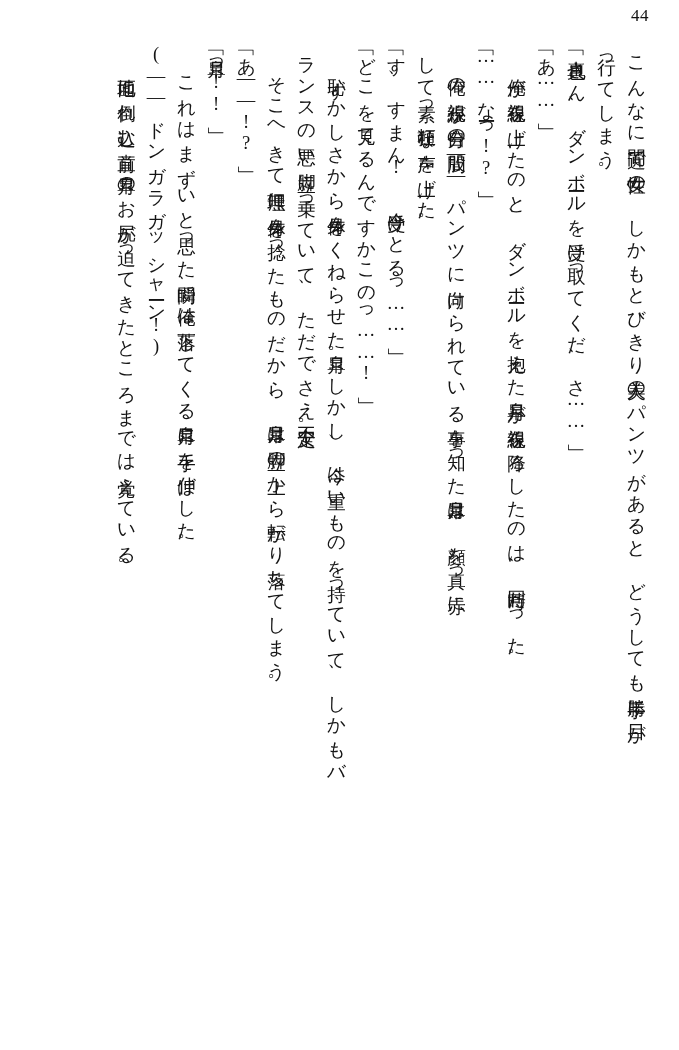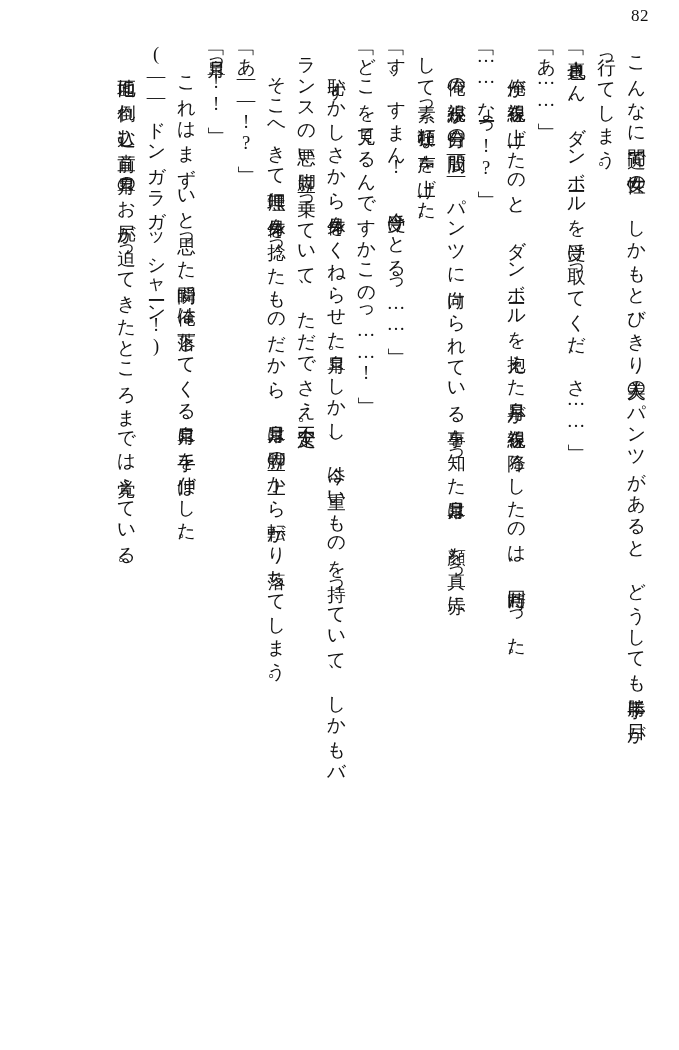--- a/index.html
+++ b/index.html
@@ -56,21 +56,21 @@
   }
   .line.indent {
     padding-top: 20px;
   }
 </style>
 </head>
 <body>
 
 <div class="page">
 
-  <div class="page-number">82</div>
+  <div class="page-number">44</div>
 
   <div class="text-block">
       <div class="line">こんなに間近で女性の、しかもとびきり美人のパンツがあると、どうしても勝手に目が</div>
       <div class="line">行ってしまう。</div>
       <div class="line">「真也さん、ダンボールを受け取ってくだ、さ……」</div>
       <div class="line">「あ……」</div>
       <div class="line indent">俺が視線を上げたのと、ダンボールを抱えた皐月が視線を降ろしたのは、同時だった。</div>
       <div class="line">「……なーっ!?」</div>
       <div class="line indent">俺の視線が自分の股間——パンツに向けられている事を知った皐月は、顔を真っ赤に</div>
       <div class="line">して素っ頓狂な声を上げた。</div>

